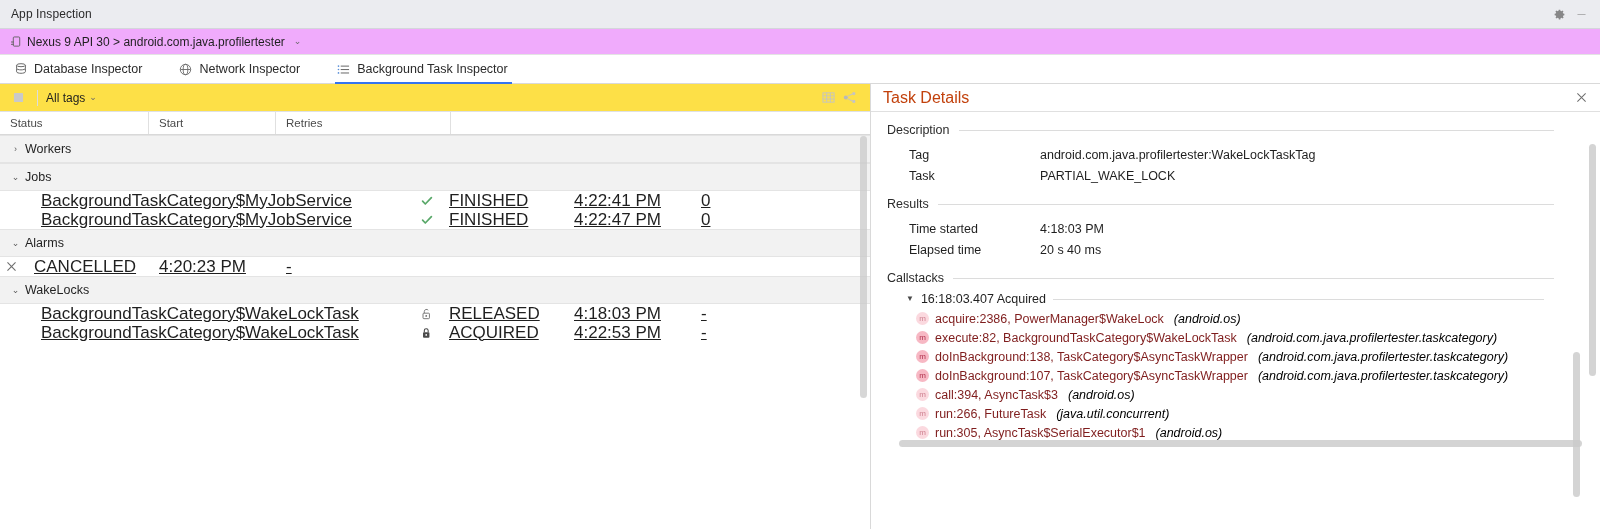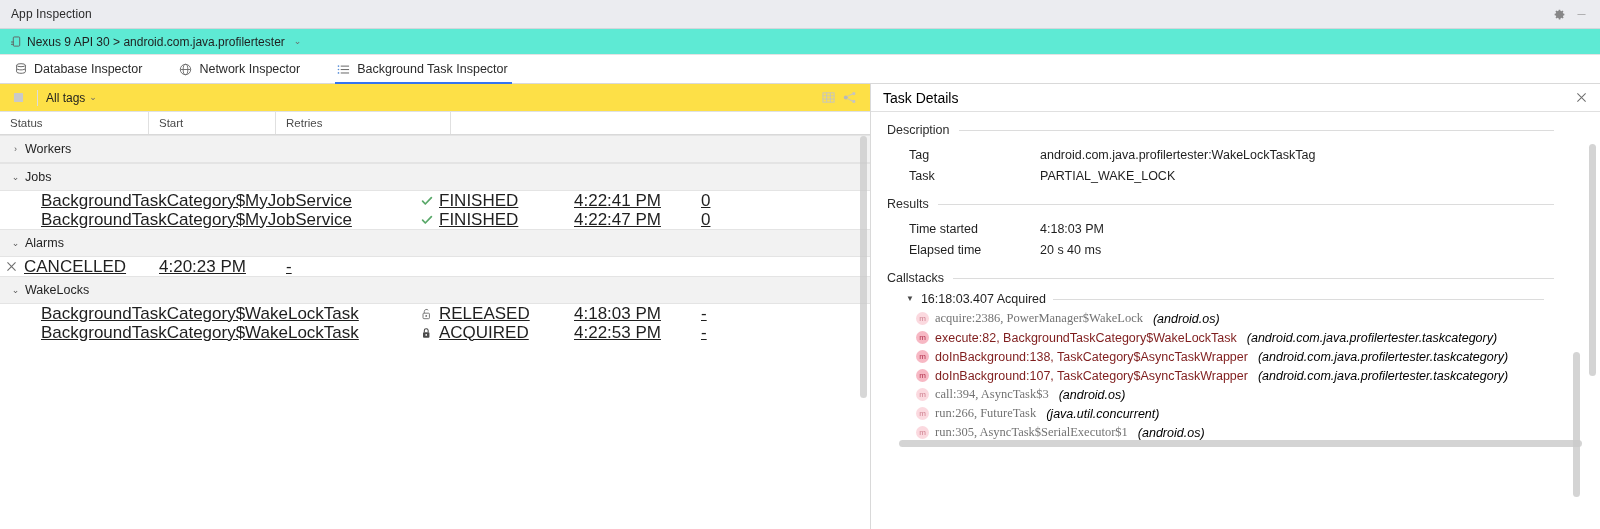--- a/index.html
+++ b/index.html
@@ -28,21 +28,21 @@
   .titlebar .tb-spacer { flex: 1; }
   .tb-btn {
     width: 22px; height: 22px;
     display: flex; align-items: center; justify-content: center;
     opacity: .62;
   }
 
   
   .devicebar {
     height: 26px;
-    background: #5eead4;
+    background: #f0abfc;
     border-bottom: 1px solid #e3e3e3;
     display: flex; align-items: center;
     padding-left: 11px;
   }
   .device-chip { display: flex; align-items: center; gap: 5px; }
   .device-chip .dtext { font-size: 12px; color: #1f1f1f; }
   .caret { color: #6a6a6a; font-size: 9px; line-height: 1; margin-left: 4px; }
 
   
   .tabbar {
@@ -133,21 +133,21 @@
   .data-row {
     height: 19px;
     display: flex; align-items: center;
     background: #ffffff;
     font-size: 17px;
     color: #1f1f1f;
     text-decoration: underline;
   }
   .cell { display: flex; align-items: center; height: 100%; overflow: hidden; white-space: nowrap; }
   .cell.c-class  { width: 415px; padding-left: 41px; }
-  .cell.c-status { width: 149px; padding-left: 5px; gap: 6px; }
+  .cell.c-status { width: 149px; padding-left: 5px; gap: 16px; }
   .cell.c-start  { width: 127px; padding-left: 10px; }
   .cell.c-retries{ width: 175px; padding-left: 10px; }
 
   .status-ico { width: 13px; height: 13px; display: inline-flex; align-items: center; justify-content: center; flex: 0 0 13px; }
 
   
   .lscroll {
     position: absolute;
     right: 3px; top: 1px;
     width: 7px; height: 262px;
@@ -163,21 +163,21 @@
     display: flex; flex-direction: column;
     position: relative;
   }
   .rp-header {
     height: 28px;
     background: #ffffff;
     border-bottom: 1px solid #e0e0e0;
     display: flex; align-items: center;
     padding: 0 10px 0 12px;
   }
-  .rp-title { font-size: 14px; color: #000000; flex: 1; }
+  .rp-title { font-size: 16px; color: #c2410c; flex: 1; }
   .rp-close { width: 18px; height: 18px; display: flex; align-items: center; justify-content: center; color: #6e6e6e; }
 
   .rp-body { flex: 1; padding: 11px 0 0 16px; position: relative; overflow: hidden; }
 
   .section-title {
     display: flex; align-items: center; gap: 9px;
     color: #2b2b2b; font-size: 12.5px;
     margin-bottom: 7px;
     padding-right: 46px;
   }
@@ -209,21 +209,21 @@
     width: 13px; height: 13px; border-radius: 50%;
     background: #f7b8c4;
     color: #b0304c;
     font-size: 8px; line-height: 13px;
     text-align: center;
     flex: 0 0 13px;
     font-family: "Liberation Sans", sans-serif;
   }
   .cs-frame .fn { color: #7f1d1d; }
   .cs-frame .pkg { color: #000000; font-style: italic; margin-left: 4px; }
-  .cs-frame.lib .fn { color: #737373; font-family: Liberation Serif, serif; }
+  .cs-frame.lib .fn { color: #7f1d1d; }
   .cs-frame.lib .mico { background: #fbd9df; color: #cf8090; }
 
   
   .rscroll-outer {
     position: absolute;
     right: 4px; top: 32px;
     width: 7px; height: 232px;
     background: #c9c9c9; border-radius: 4px; opacity: .8;
   }
   .rscroll-inner {

